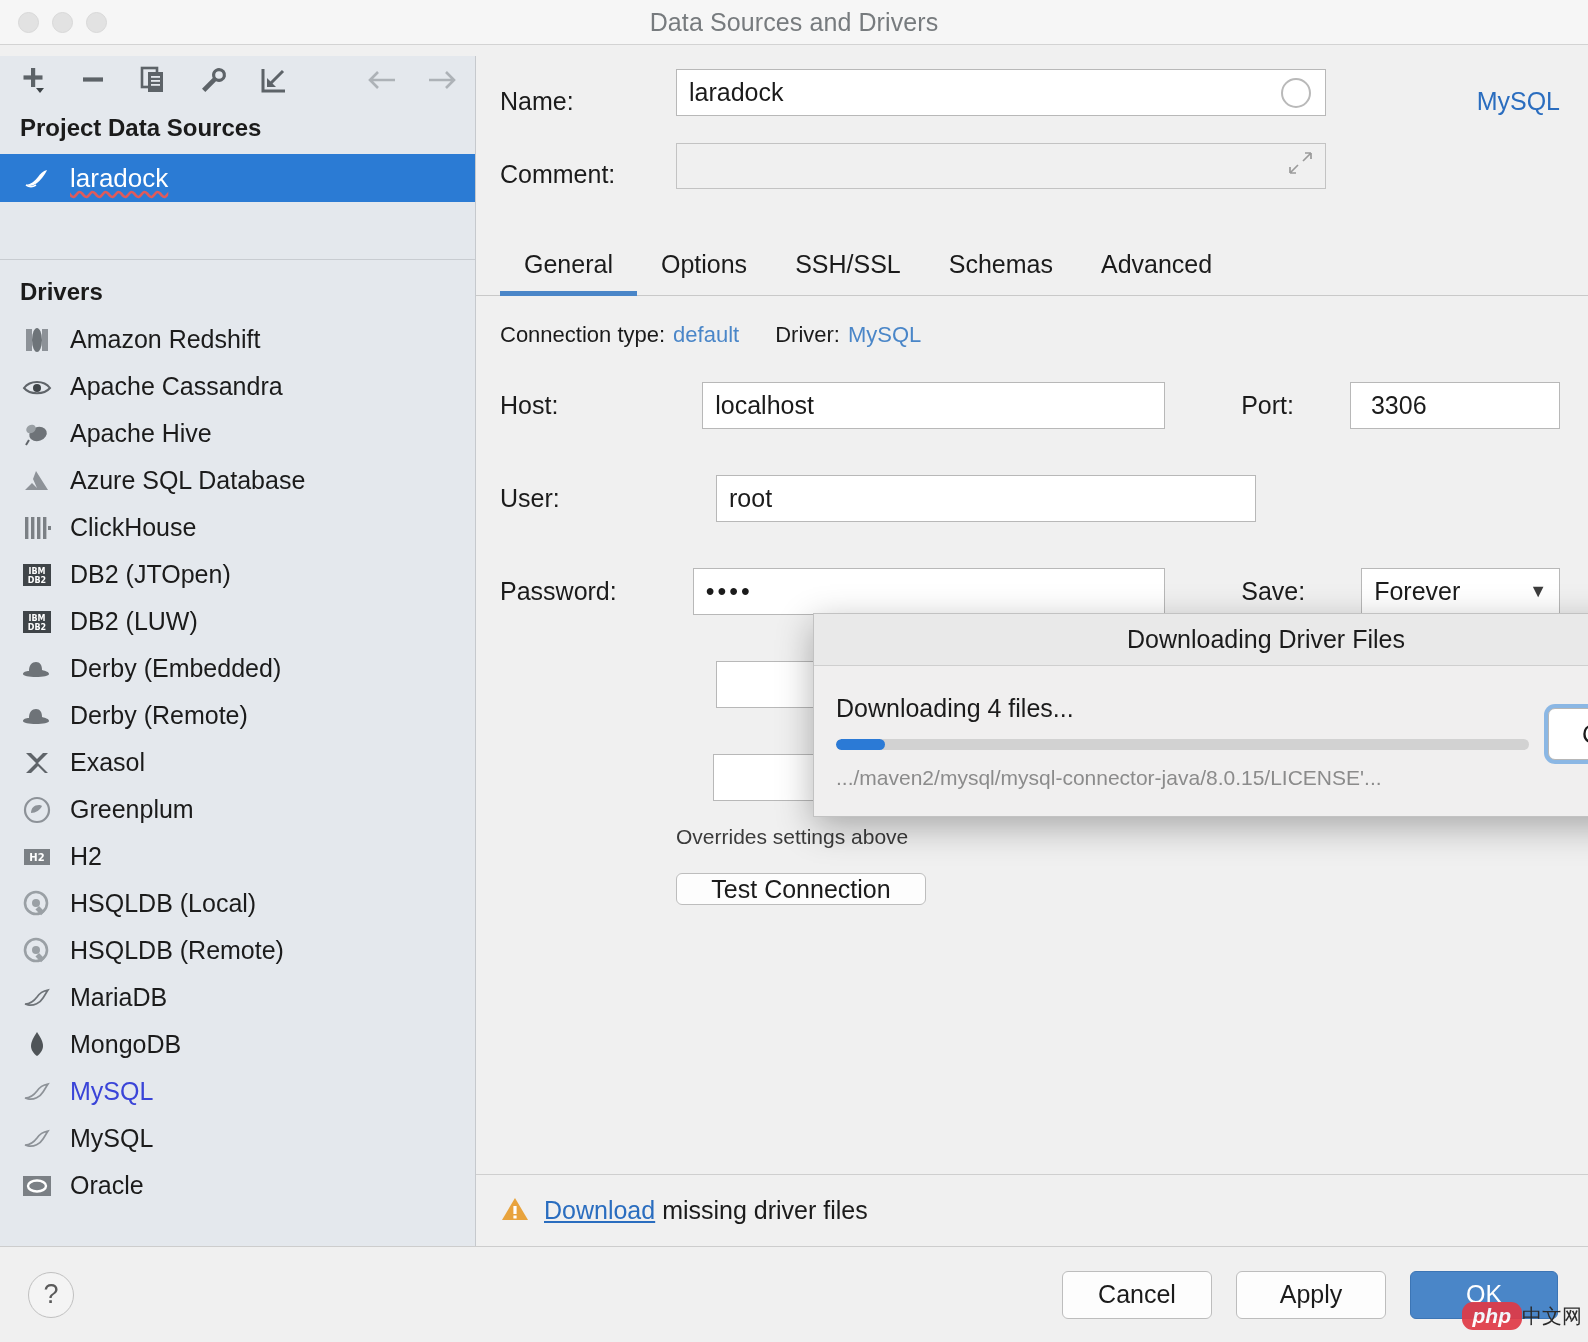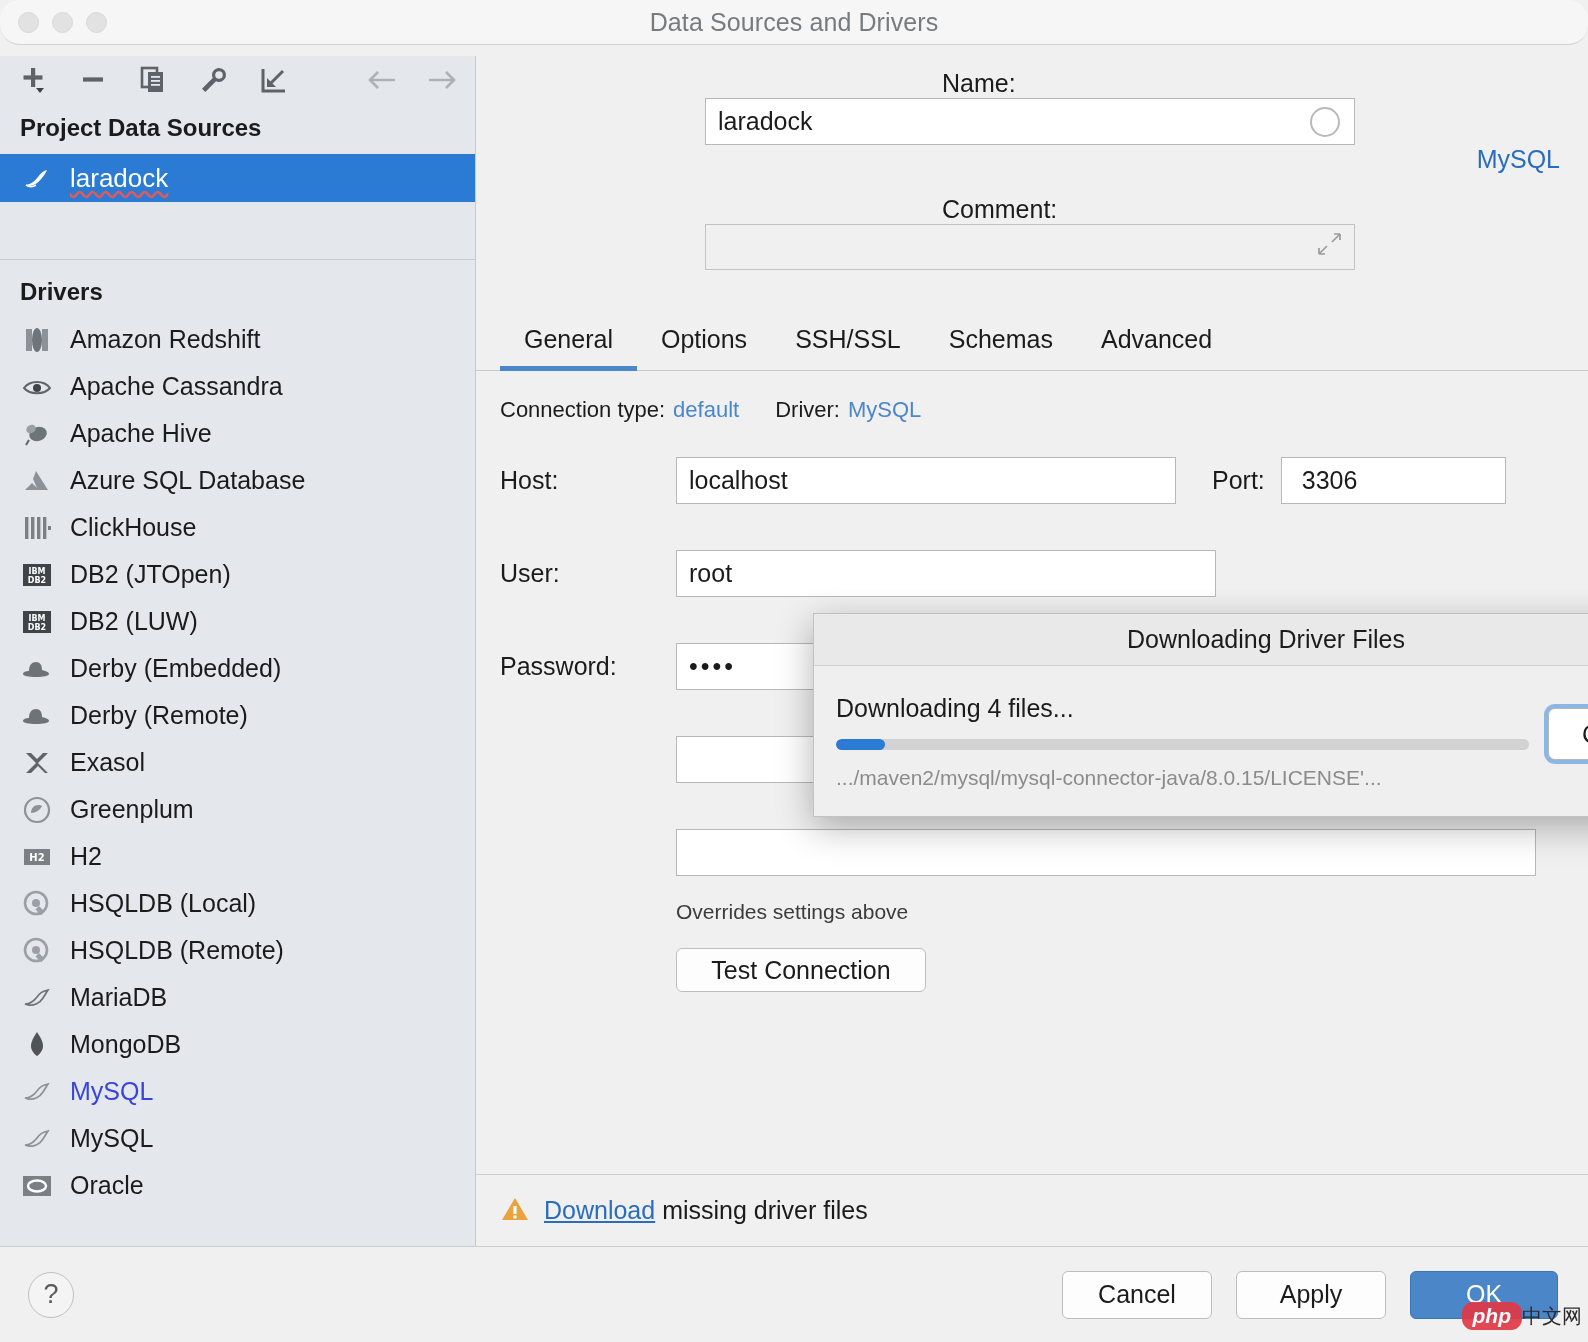--- a/index.html
+++ b/index.html
@@ -16,21 +16,21 @@
     background: #f0f0f0;
     display: flex; flex-direction: column;
   }
 
   
   .titlebar {
     position: relative;
     height: 45px; min-height: 45px;
     background: #f6f6f6;
     border-bottom: 1px solid #d3d3d3;
-    display: flex; align-items: center; justify-content: center; border-radius: 20px;
+    display: flex; align-items: center; justify-content: center;
   }
   .traffic {
     position: absolute; left: 18px; top: 12px;
     display: flex; gap: 13px;
   }
   .dot { width: 21px; height: 21px; border-radius: 50%; background: #e2e2e2; border: 1px solid #d8d8d8; }
   .title-text {
     font-size: 25px; color: #777b7e; letter-spacing: .1px;
   }
 
@@ -96,21 +96,21 @@
     display: flex; align-items: center; justify-content: center;
   }
 
   
   .main {
     flex: 1; display: flex; flex-direction: column;
     background: #f0f0f0; position: relative; min-width: 0;
   }
   .main-top { padding: 24px 28px 0 24px; }
 
-  .field-row { display: flex; align-items: center; margin-bottom: 21px; flex-direction: column; }
+  .field-row { display: flex; align-items: flex-end; margin-bottom: 27px; }
   .field-label { font-size: 25px; color: #1b1b1b; width: 176px; }
   .txt {
     height: 47px; background: #ffffff;
     border: 1px solid #b8b8b8;
     font-size: 25px; color: #1b1b1b;
     display: flex; align-items: center;
     padding: 0 12px;
     position: relative;
   }
   .name-input { width: 650px; }
@@ -138,21 +138,21 @@
     margin-bottom: -1px;
   }
   .tab.active { border-bottom-color: #4a86c8; }
 
   
   .gpanel { padding: 26px 28px 0 24px; flex: 1; position: relative; }
   .conn-line { font-size: 22px; color: #1b1b1b; margin-bottom: 34px; display: flex; align-items: baseline; }
   .conn-line .lk { color: #4a86c8; margin-left: 8px; }
   .conn-line .sep { display: inline-block; width: 36px; }
 
-  .g-row { display: flex; align-items: center; margin-bottom: 46px; }
+  .g-row { display: flex; align-items: center; margin-bottom: 46px; gap: 40px; }
   .g-label { font-size: 25px; color: #1b1b1b; width: 176px; }
   .g-input {
     height: 47px; background: #fff; border: 1px solid #b8b8b8;
     font-size: 25px; display: flex; align-items: center; padding: 0 12px;
     color: #1b1b1b;
   }
   .host-input { width: 500px; }
   .port-label { font-size: 25px; color: #1b1b1b; margin-left: 36px; margin-right: 16px; }
   .port-input { width: 225px; padding-left: 20px; }
   .user-input { width: 540px; }
@@ -167,21 +167,21 @@
 
   .db-row-input { width: 540px; }
   .url-row-input { width: 860px; }
 
   .overrides {
     font-size: 21px; color: #3b3b3b;
     margin-left: 176px; margin-top: -22px; margin-bottom: 24px;
   }
   .test-btn {
     margin-left: 176px;
-    width: 250px; height: 44px;
+    width: 250px; height: 32px;
     background: #fdfdfd; border: 1px solid #bdbdbd; border-radius: 6px;
     font-size: 25px; color: #1b1b1b;
     display: flex; align-items: center; justify-content: center;
   }
 
   
   .warnbar {
     border-top: 1px solid #cfcfcf;
     height: 72px; min-height: 72px;
     display: flex; align-items: center; gap: 14px;

